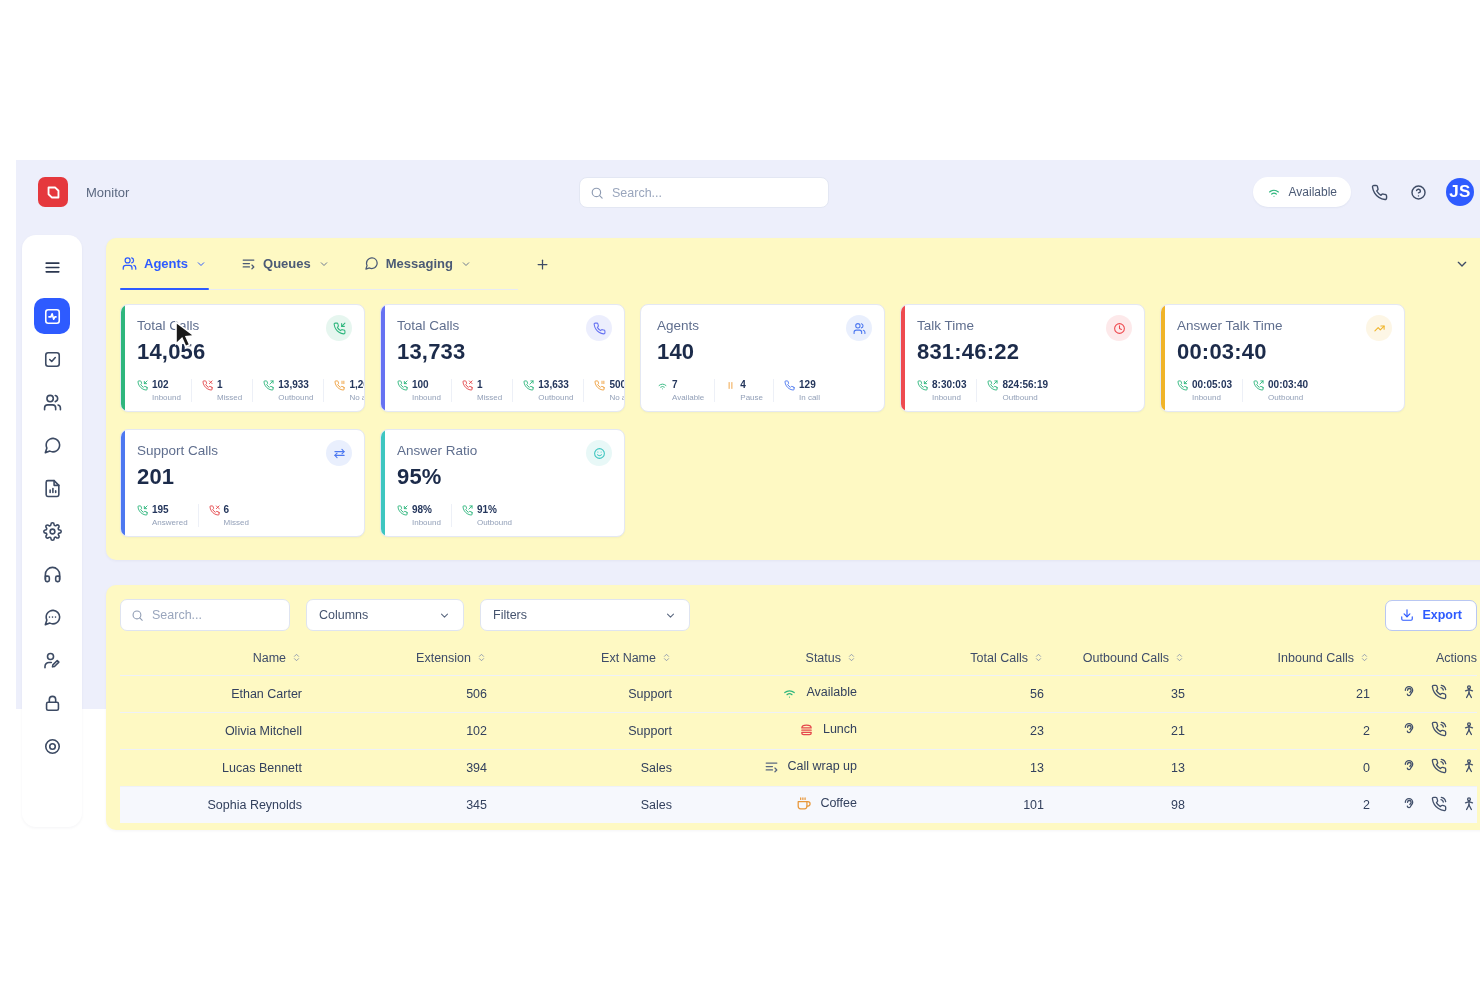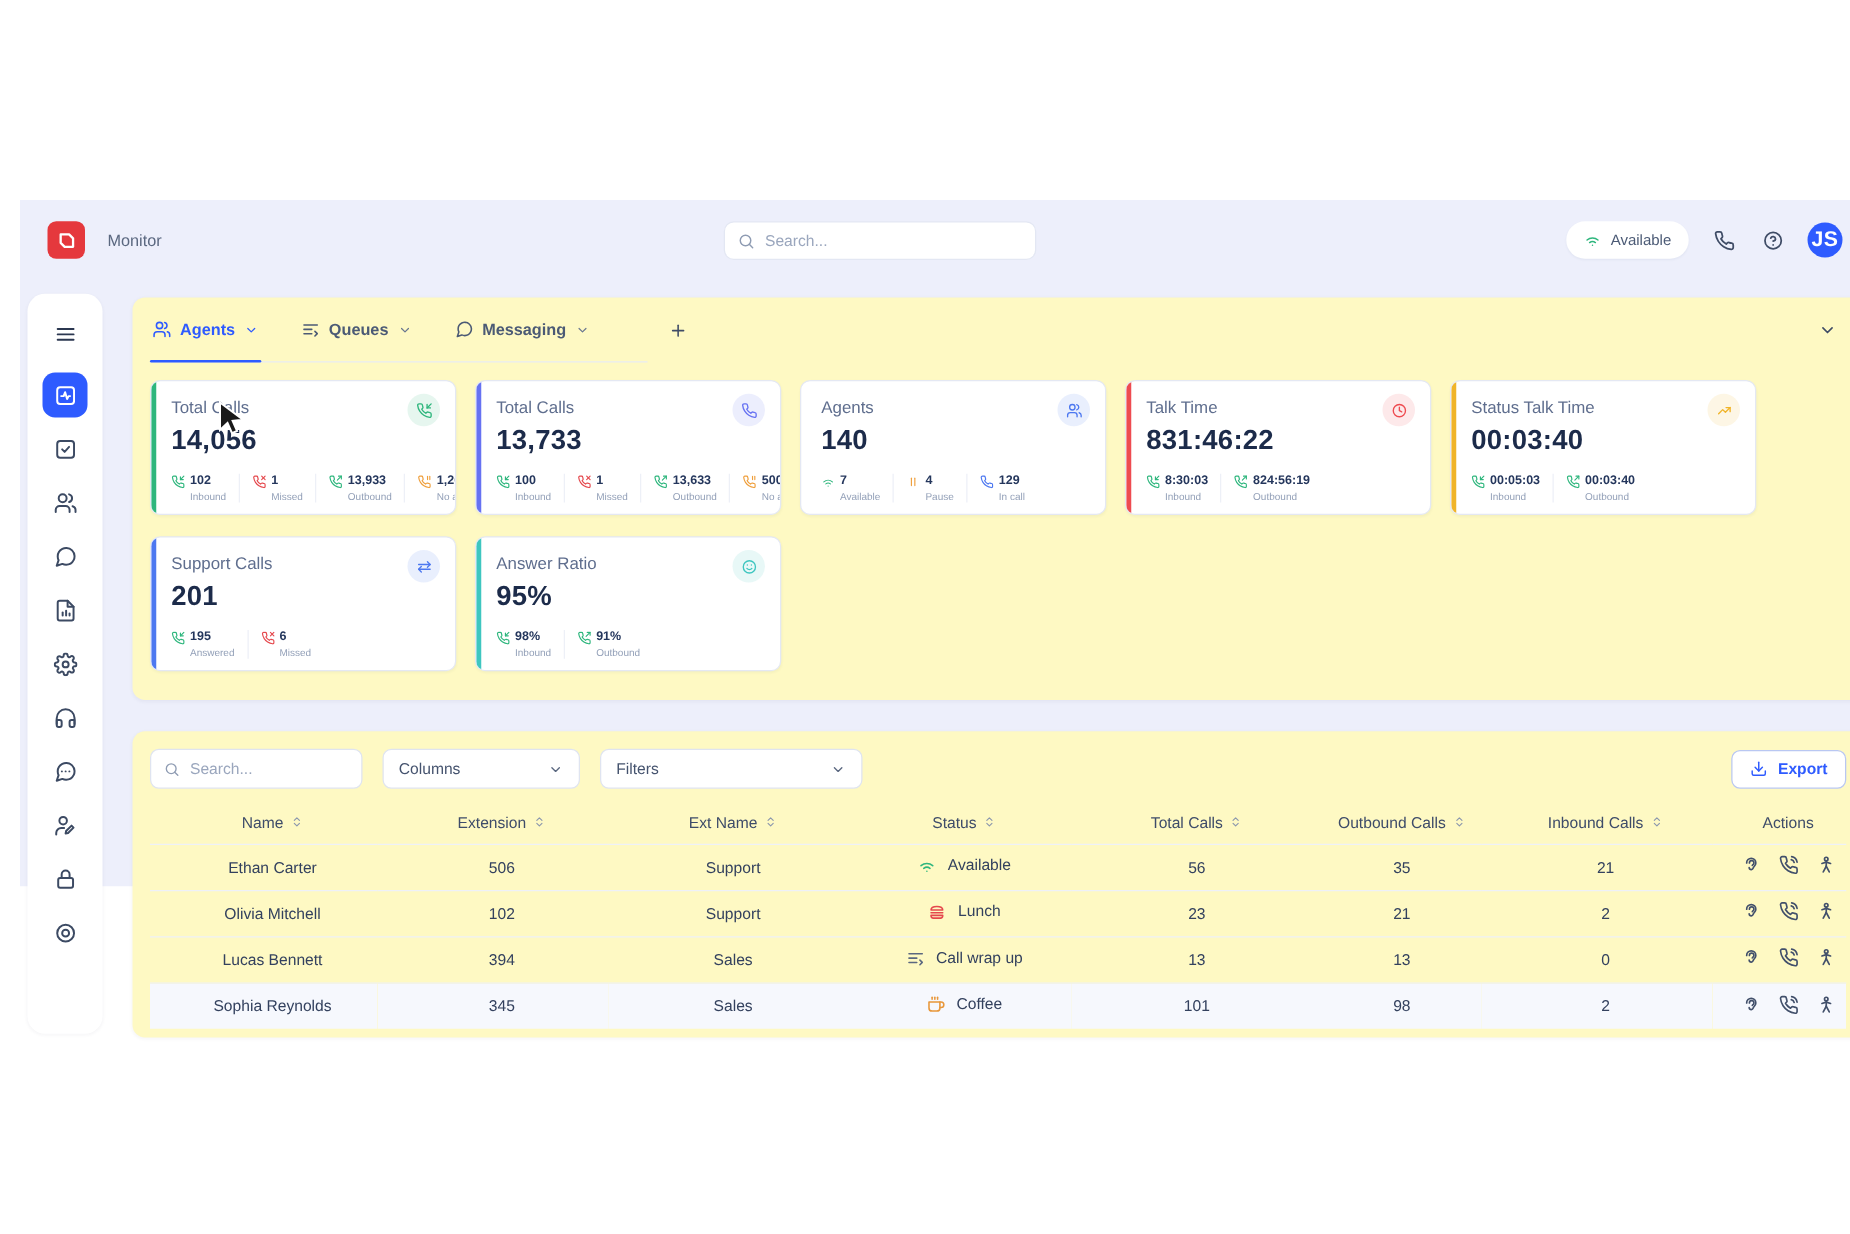--- a/index.html
+++ b/index.html
@@ -76,21 +76,21 @@
   .tb-search input::placeholder{color:#9aa6bd}
   .tb-select{height:32px;background:#fff;border:1px solid #dfe4f0;border-radius:7px;display:flex;align-items:center;justify-content:space-between;padding:0 12px;font-size:12.5px;color:#45536e;cursor:pointer}
   .tb-select .ic{width:13px;height:13px;color:#5b6880}
   .sel-columns{width:158px}
   .sel-filters{width:210px}
   .export-btn{margin-left:auto;height:31px;display:flex;align-items:center;gap:8px;padding:12px 14px;background:#fff;border:1px solid #b9c7f2;border-radius:7px;color:#2e5bff;font-size:12.5px;font-weight:700;cursor:pointer;font-family:inherit}
   .export-btn .ic{width:14px;height:14px}
 
   
   table{width:100%;border-collapse:collapse;margin-top:10px;table-layout:fixed}
-  th,td{text-align:center;padding:0 0 0 14px;white-space:nowrap;overflow:hidden}
+  th,td{text-align:right;padding:0 0 0 14px;white-space:nowrap;overflow:hidden}
   thead th{height:34px;color:#3e4c69;font-weight:400;font-size:12.5px}
   tbody td{height:37px;border-top:1px solid #eef1f8;color:#33415e;font-size:12.5px}
   tr.hl{background:#f6f8fd}
   .th-wrap{display:inline-flex;align-items:center;gap:5px}
   .sort-ic{width:11px;height:11px;color:#8b97ad;cursor:pointer}
   .status{display:inline-flex;align-items:center;gap:9px}
   .st-ic{width:15px;height:15px}
   .actions{display:inline-flex;gap:13px}
   .act-btn{border:0;background:transparent;padding:0;width:17px;height:17px;color:#42506b;cursor:pointer;display:grid;place-items:center}
   .act-btn .ic{width:16px;height:16px}
@@ -544,21 +544,21 @@
                 </span>
                 <span class="s-col">
                   <span class="s-val">824:56:19</span>
                   <span class="s-lab">Outbound</span>
                 </span>
               </div>
             </div>
           </div>
           <div class="stat-card" style="--accent: #f0b429;">
             <div class="sc-top">
-              <div class="sc-title">Status Talk Time</div>
+              <div class="sc-title">Answer Talk Time</div>
               <div class="sc-badge" style="color:#f0b429;background:rgba(240,180,41,0.12)">
                 <svg viewBox="0 0 24 24" fill="none" stroke="currentColor" stroke-width="2" stroke-linecap="round" stroke-linejoin="round">
                   <polyline points="3.5 16.5 9.5 10.5 13.5 14.5 20.5 7.5"></polyline>
                   <polyline points="14.5 7.5 20.5 7.5 20.5 13.5"></polyline>
                 </svg>
               </div>
             </div>
             <div class="sc-value">00:03:40</div>
             <div class="sc-stats">
               <div class="sc-stat">

